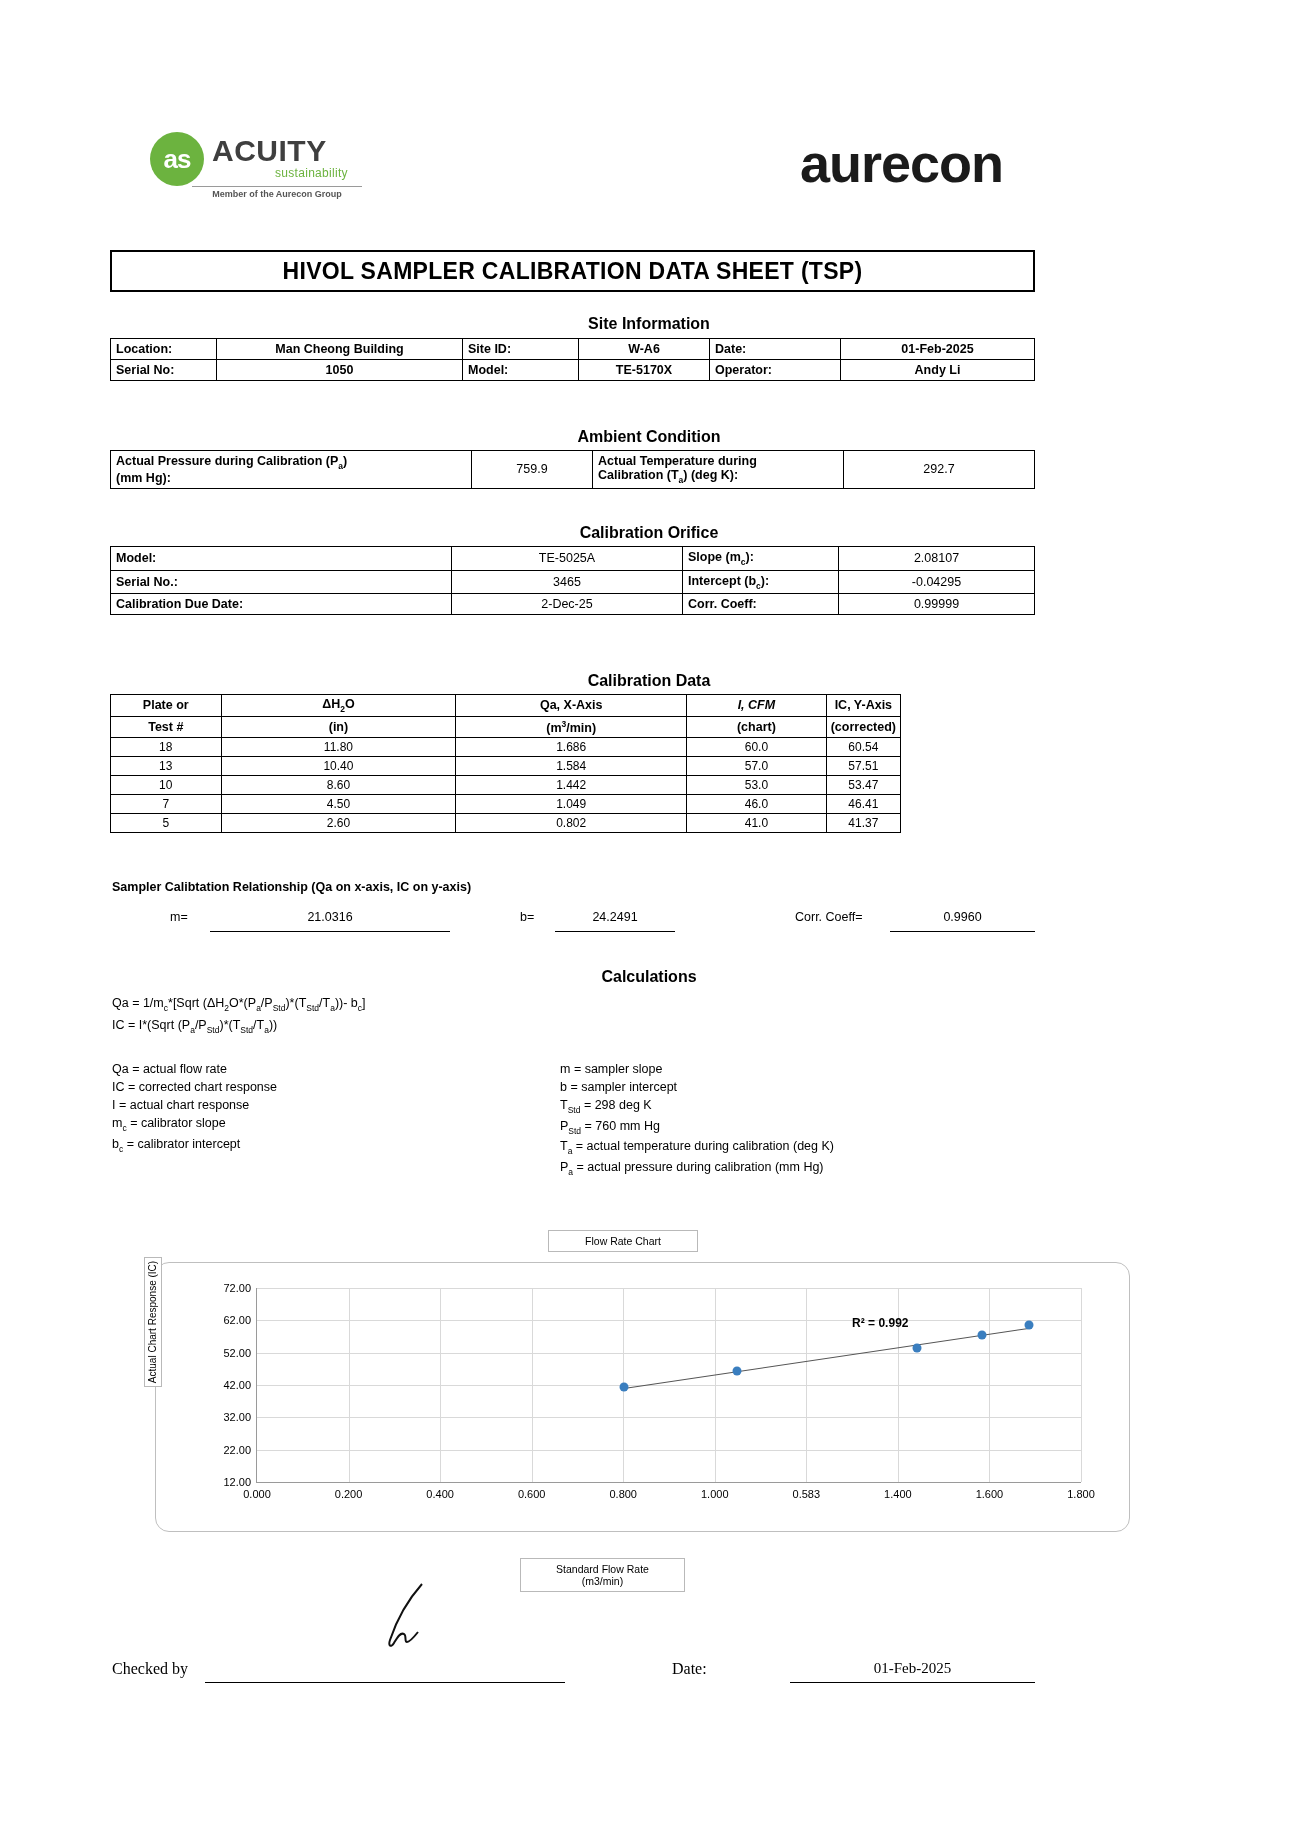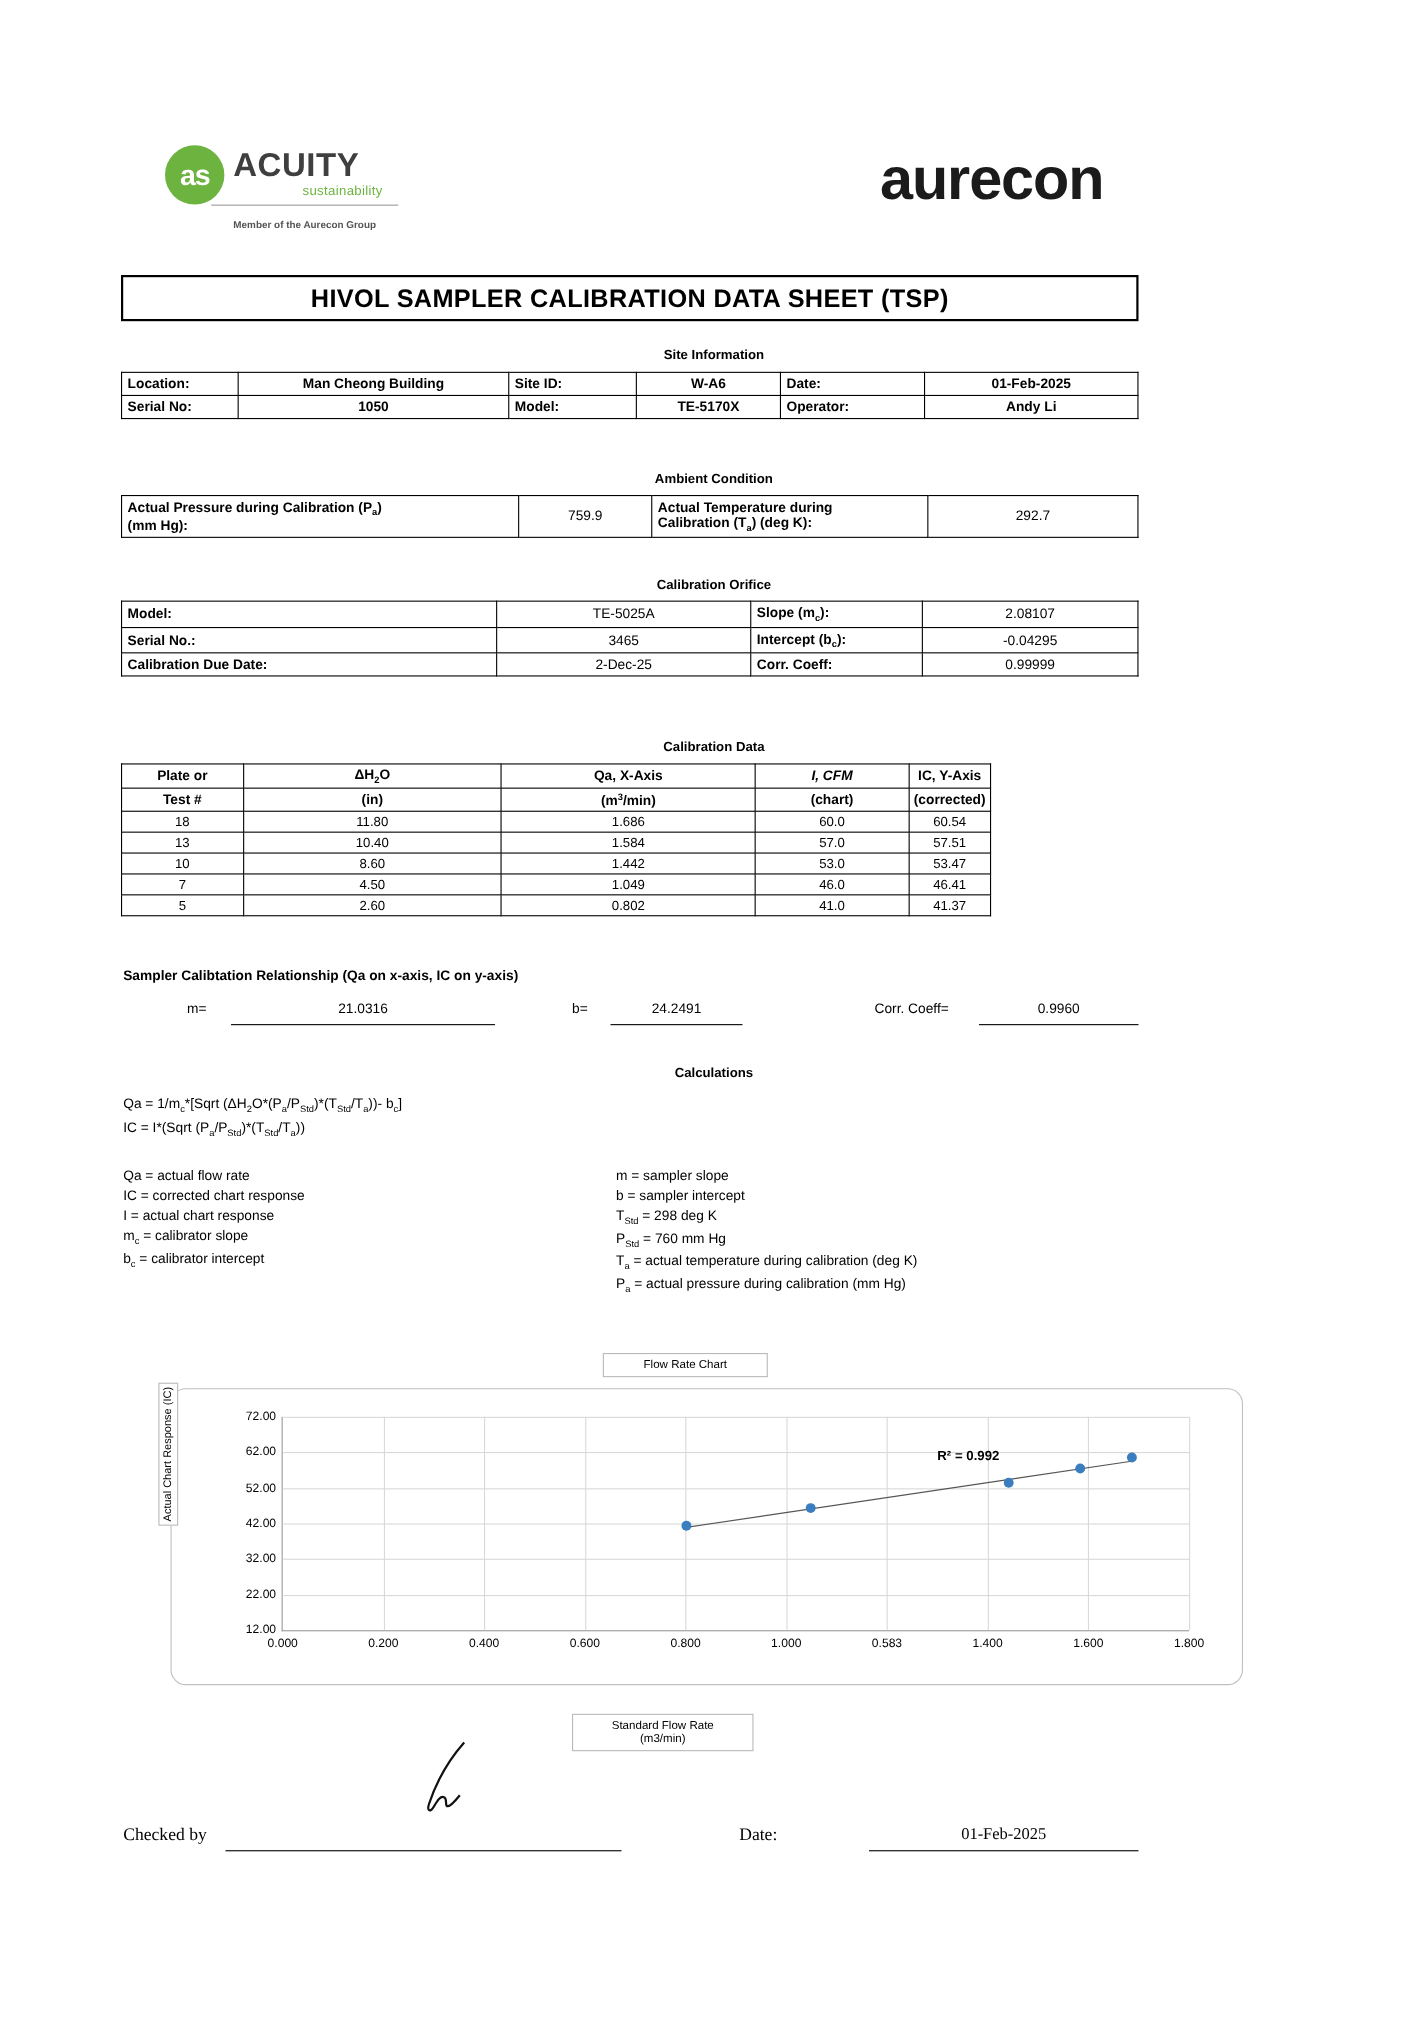--- a/index.html
+++ b/index.html
@@ -25,37 +25,37 @@
     position:absolute; left:62px; top:4px;
     font-size:30px; font-weight:bold; color:#3f3f3f; letter-spacing:0.5px;
   }
   .acuity-sub {
     position:absolute; left:125px; top:36px;
     font-size:12px; color:#6cb33f; letter-spacing:0.3px;
   }
   .acuity-member {
     position:absolute; left:42px; top:56px;
     font-size:9px; color:#555; font-weight:bold;
-    border-top:1px solid #9a9a9a; padding-top:12px; width:170px; text-align:center;
+    border-top:1px solid #9a9a9a; padding-top:2px; width:170px; text-align:center;
   }
   .aurecon {
     position:absolute; left:800px; top:4px;
     font-size:54px; font-weight:bold; color:#1b1b1b;
     letter-spacing:-1px; line-height:58px;
   }
 
   
   .title-box {
     position:absolute; left:110px; top:250px; width:925px; height:42px;
     border:2px solid #000; box-sizing:border-box;
     display:flex; align-items:center; justify-content:center;
   }
   .title-box span { font-size:23px; font-weight:bold; font-family:"Liberation Sans", sans-serif; letter-spacing:0.3px;}
 
-  .section-head { position:absolute; width:1298px; text-align:center; font-size:12px; font-weight:bold; }
+  .section-head { position:absolute; width:1298px; text-align:center; font-size:16px; font-weight:bold; }
 
   
   table.grid { border-collapse:collapse; position:absolute; box-sizing:border-box; }
   table.grid td { border:1px solid #000; font-size:12.5px; padding:3px 5px; vertical-align:middle; }
   td.lbl { font-weight:bold; }
   td.ctr { text-align:center; }
   td.ctrb { text-align:center; font-weight:bold; }
 
   
   table.cd { border-collapse:collapse; position:absolute; }

